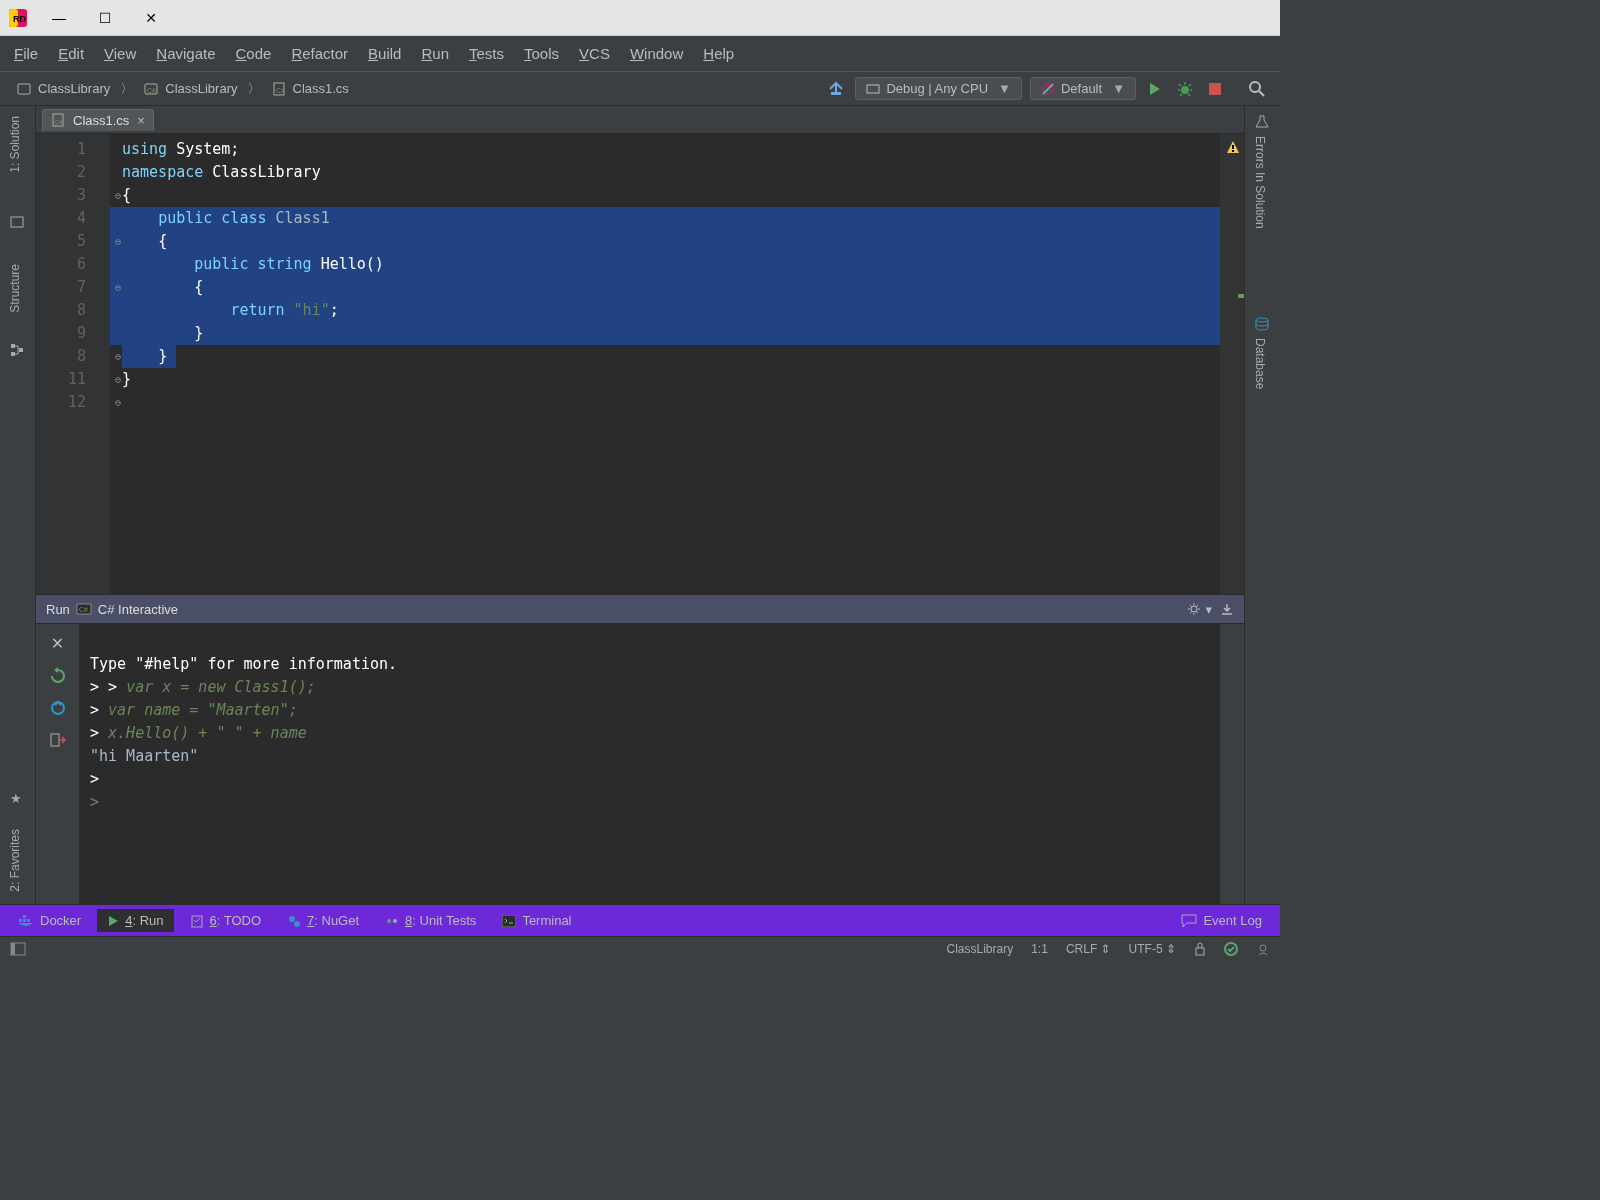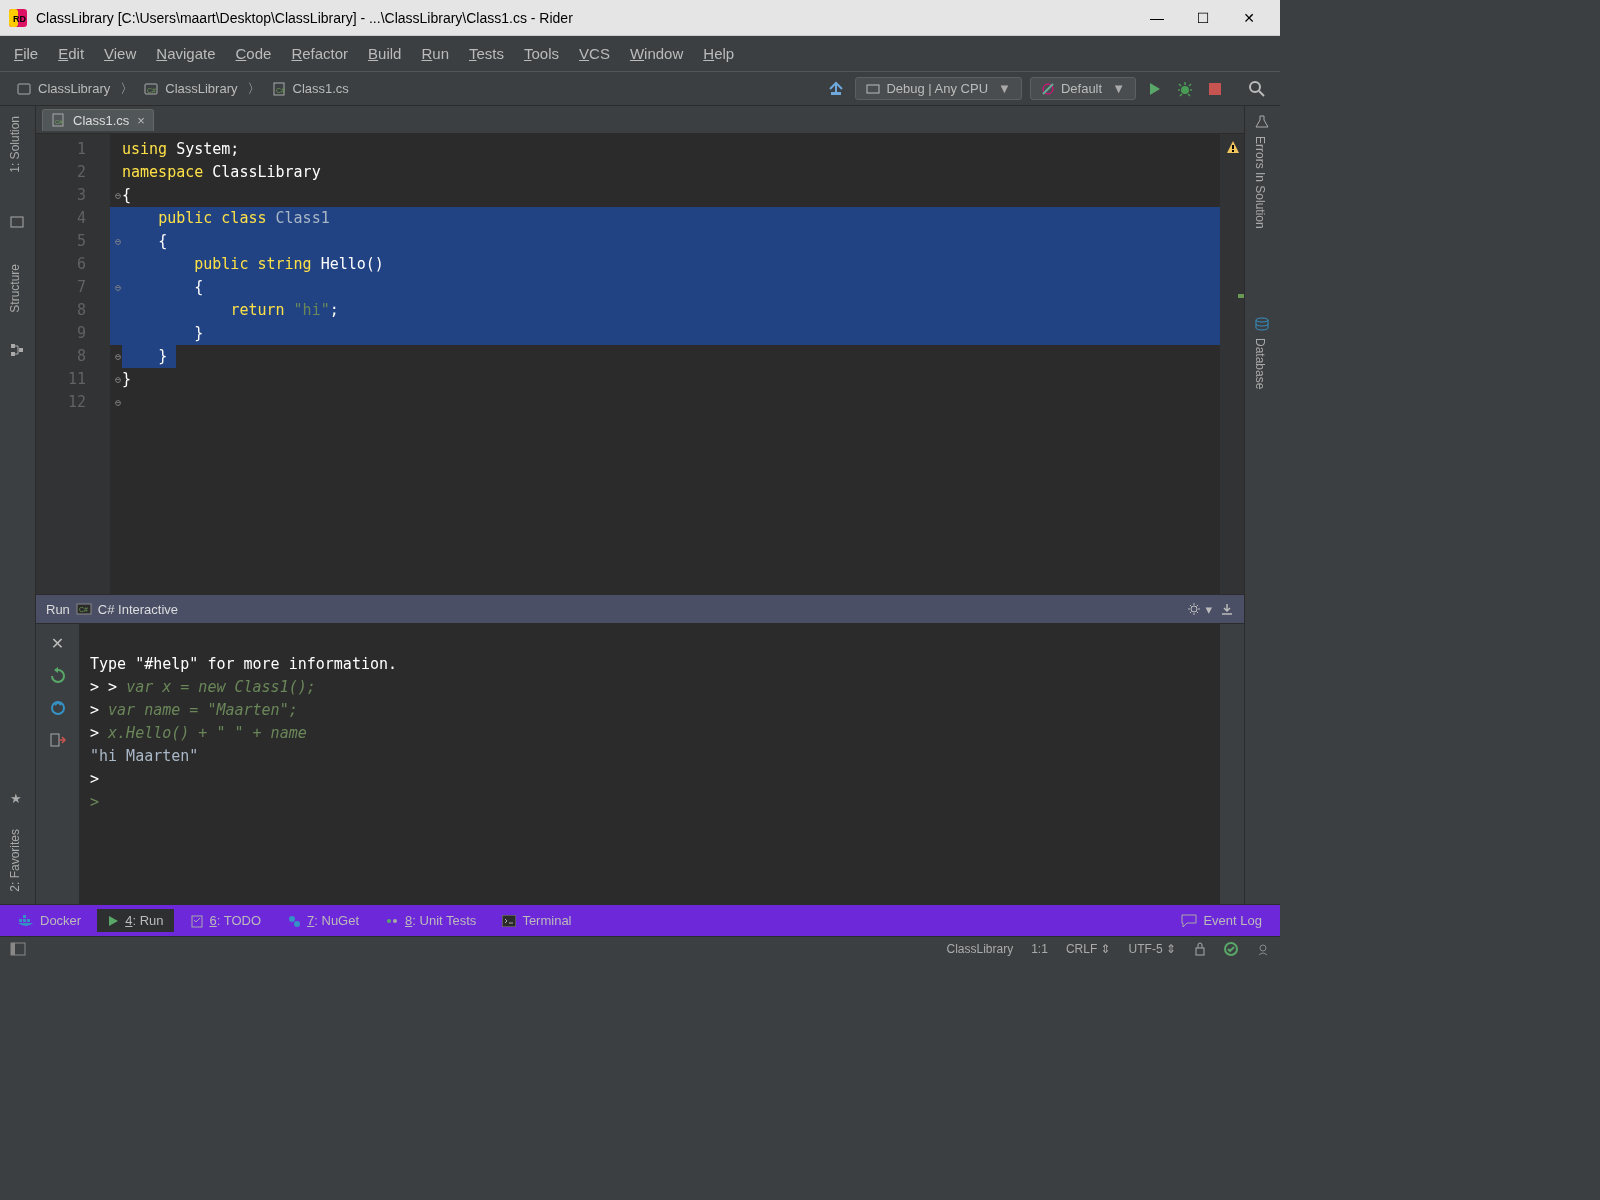--- a/index.html
+++ b/index.html
@@ -39,21 +39,21 @@
   .tab  { display:flex; align-items:center; gap:8px; height:22px; padding:0 8px; background:#515658; border:1px solid #666; border-bottom:none; border-radius:3px 3px 0 0; font-size:13px; color:#ddd; }
   .tab .x { color:#bbb; }
   .editor { flex:1; display:flex; background:#2b2b2b; font-size:15px; position:relative; overflow:hidden; min-height:0; }
   .gutter { width:74px; background:#313335; color:#606366; text-align:right; padding:4px 24px 4px 0; line-height:23px; }
   .code { flex:1; padding:4px 0; line-height:23px; white-space:pre; position:relative; }
   .code .line { padding-left:12px; position:relative; }
   .sel { background:#214283; }
   .fold-marks { position:absolute; left:74px; top:4px; width:16px; line-height:23px; z-index:4; pointer-events:none; }
   .fold-marks .fm { height:23px; display:flex; align-items:center; justify-content:center; color:#888; font-size:10px; }
   .right-gutter { width:24px; background:#313335; position:relative; }
-  .kw { color:#fde047; }
+  .kw { color:#7dd3fc; }
   .typ { color:#a9b7c6; }
   .str { color:#6a8759; }
   .plain { color:#ffffff; }
 
   
   .run-header { display:flex; align-items:center; height:30px; background:#4a4f66; border-top:1px solid #2b2b2b; border-bottom:1px solid #2b2b2b; padding:0 10px; font-size:13px; color:#ddd; }
   .run-header .spacer { flex:1; }
   .run-body { display:flex; background:#2b2b2b; height:280px; }
   .run-left  { width:44px; background:#3c3f41; border-right:1px solid #2b2b2b; display:flex; flex-direction:column; align-items:center; gap:14px; padding-top:10px; }
   .run-out   { flex:1; padding:6px 10px; font-size:15px; line-height:23px; color:#a9b7c6; }
@@ -76,21 +76,20 @@
 <body>
 
 <div class="titlebar">
   <span class="app-icon">
     <svg viewBox="0 0 20 20" width="20" height="20">
         <rect x="1" y="1" width="18" height="18" rx="3" fill="#dd1265"></rect>
         <rect x="1" y="1" width="9" height="18" rx="3" fill="#fc0"></rect>
         <text x="5" y="14" font-size="9" font-family="sans-serif" fill="#000" font-weight="700">RD</text>
       </svg>
   </span>
-  <span class="title">ClassLibrary [C:\Users\maart\Desktop\ClassLibrary] - ...\ClassLibrary\Class1.cs - Rider</span>
   <div class="win-controls">
     <div>—</div>
     <div>☐</div>
     <div>✕</div>
   </div>
 </div>
 
 <div class="menubar" id="menubar">
     <span class="mi"><span class="u">F</span>ile</span>
     <span class="mi"><span class="u">E</span>dit</span>

